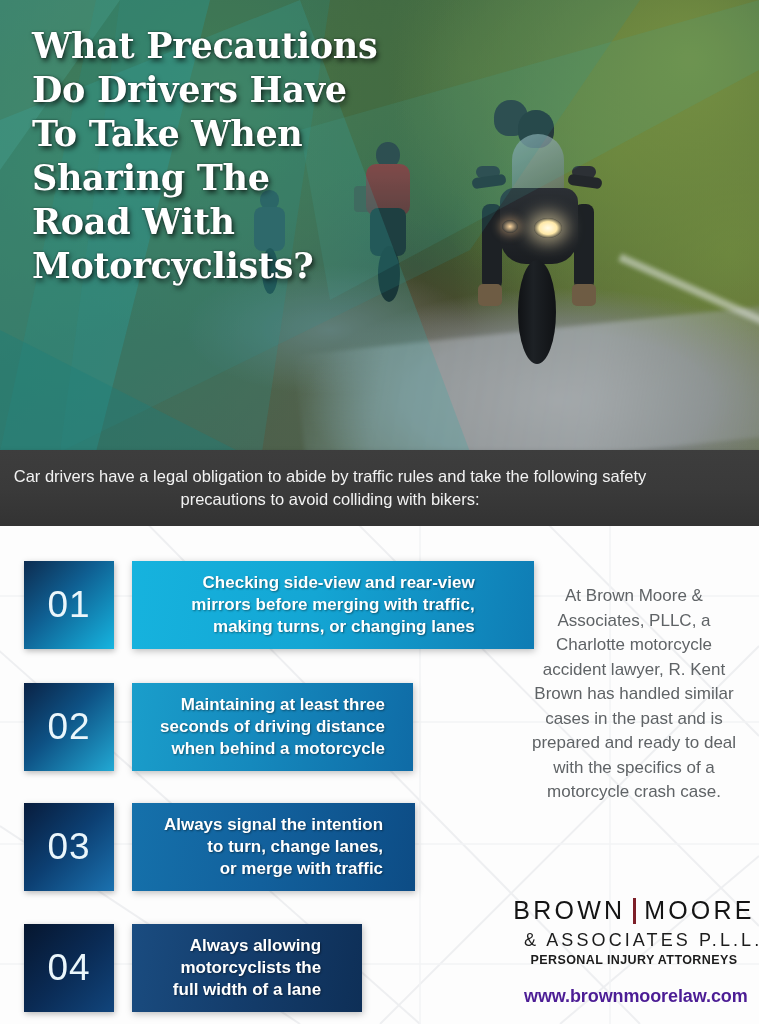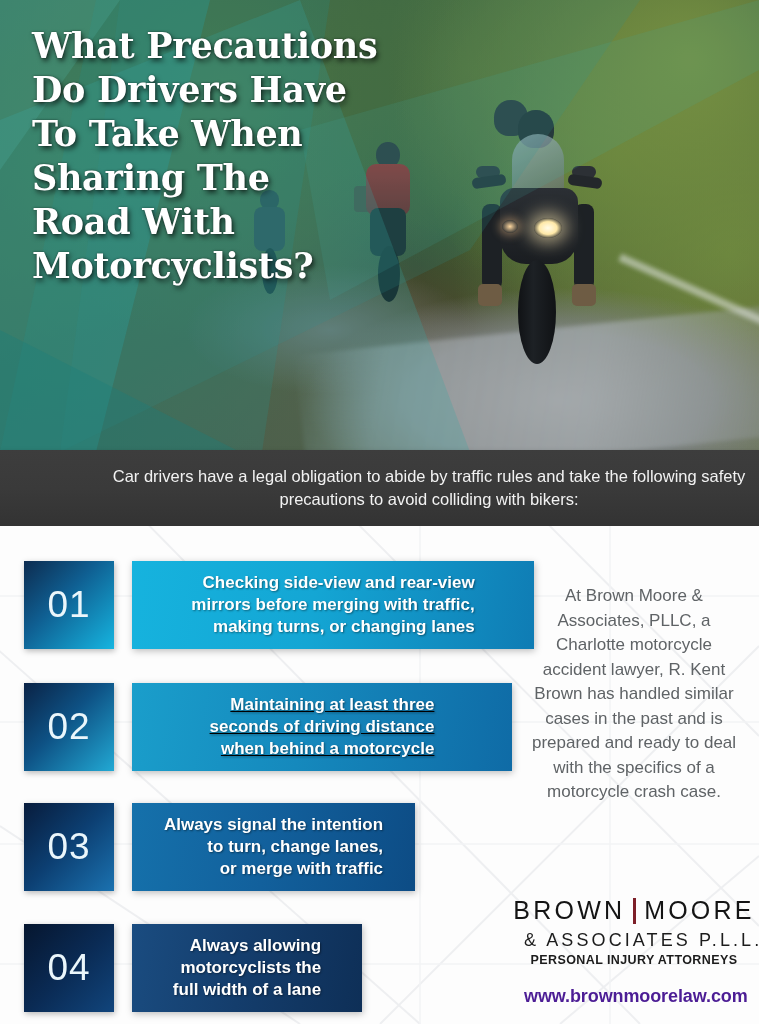--- a/index.html
+++ b/index.html
@@ -160,21 +160,21 @@
     text-shadow: 2px 3px 5px rgba(0,0,0,0.62), 0 0 2px rgba(0,0,0,0.5);
     white-space: pre-line;
   }
 
   
   .banner {
     position: absolute;
     left: 0; top: 450px;
     width: 759px; height: 76px;
     background: linear-gradient(180deg, #3d3d3d 0%, #3a3a3a 50%, #333333 100%);
-    display: flex; align-items: center; justify-content: flex-end;
+    display: flex; align-items: center; justify-content: flex-start;
     box-shadow: 0 2px 5px rgba(0,0,0,0.25);
   }
   .banner-text {
     color: #f2f2f2;
     font-size: 16.5px;
     line-height: 23px;
     text-align: center;
     width: 660px;
     font-family: "Liberation Sans", sans-serif;
   }
@@ -231,21 +231,21 @@
   .bar-text {
     color: #ffffff;
     font-size: 17px;
     line-height: 22px;
     font-weight: 700;
     text-align: right;
     text-shadow: 1px 1px 2px rgba(0,0,0,0.42);
     white-space: pre-line;
   }
   .bar-1 { width: 402px; background: linear-gradient(100deg, #16b3de 0%, #14a6d4 45%, #0f7cb4 100%); }
-  .bar-2 { width: 380px; background: linear-gradient(100deg, #1a9ecb 0%, #1589bd 45%, #0f6ba6 100%); text-decoration: underline; }
+  .bar-2 { width: 281px; background: linear-gradient(100deg, #1a9ecb 0%, #1589bd 45%, #0f6ba6 100%); }
   .bar-3 { width: 283px; background: linear-gradient(100deg, #1571ab 0%, #12609c 48%, #0d4c85 100%); }
   .bar-4 { width: 230px; background: linear-gradient(100deg, #1a4c80 0%, #143d6c 48%, #0e2f57 100%); }
 
   
   .side-col {
     position: absolute;
     left: 524px; top: 58px;
     width: 220px;
   }
   .side-para {

